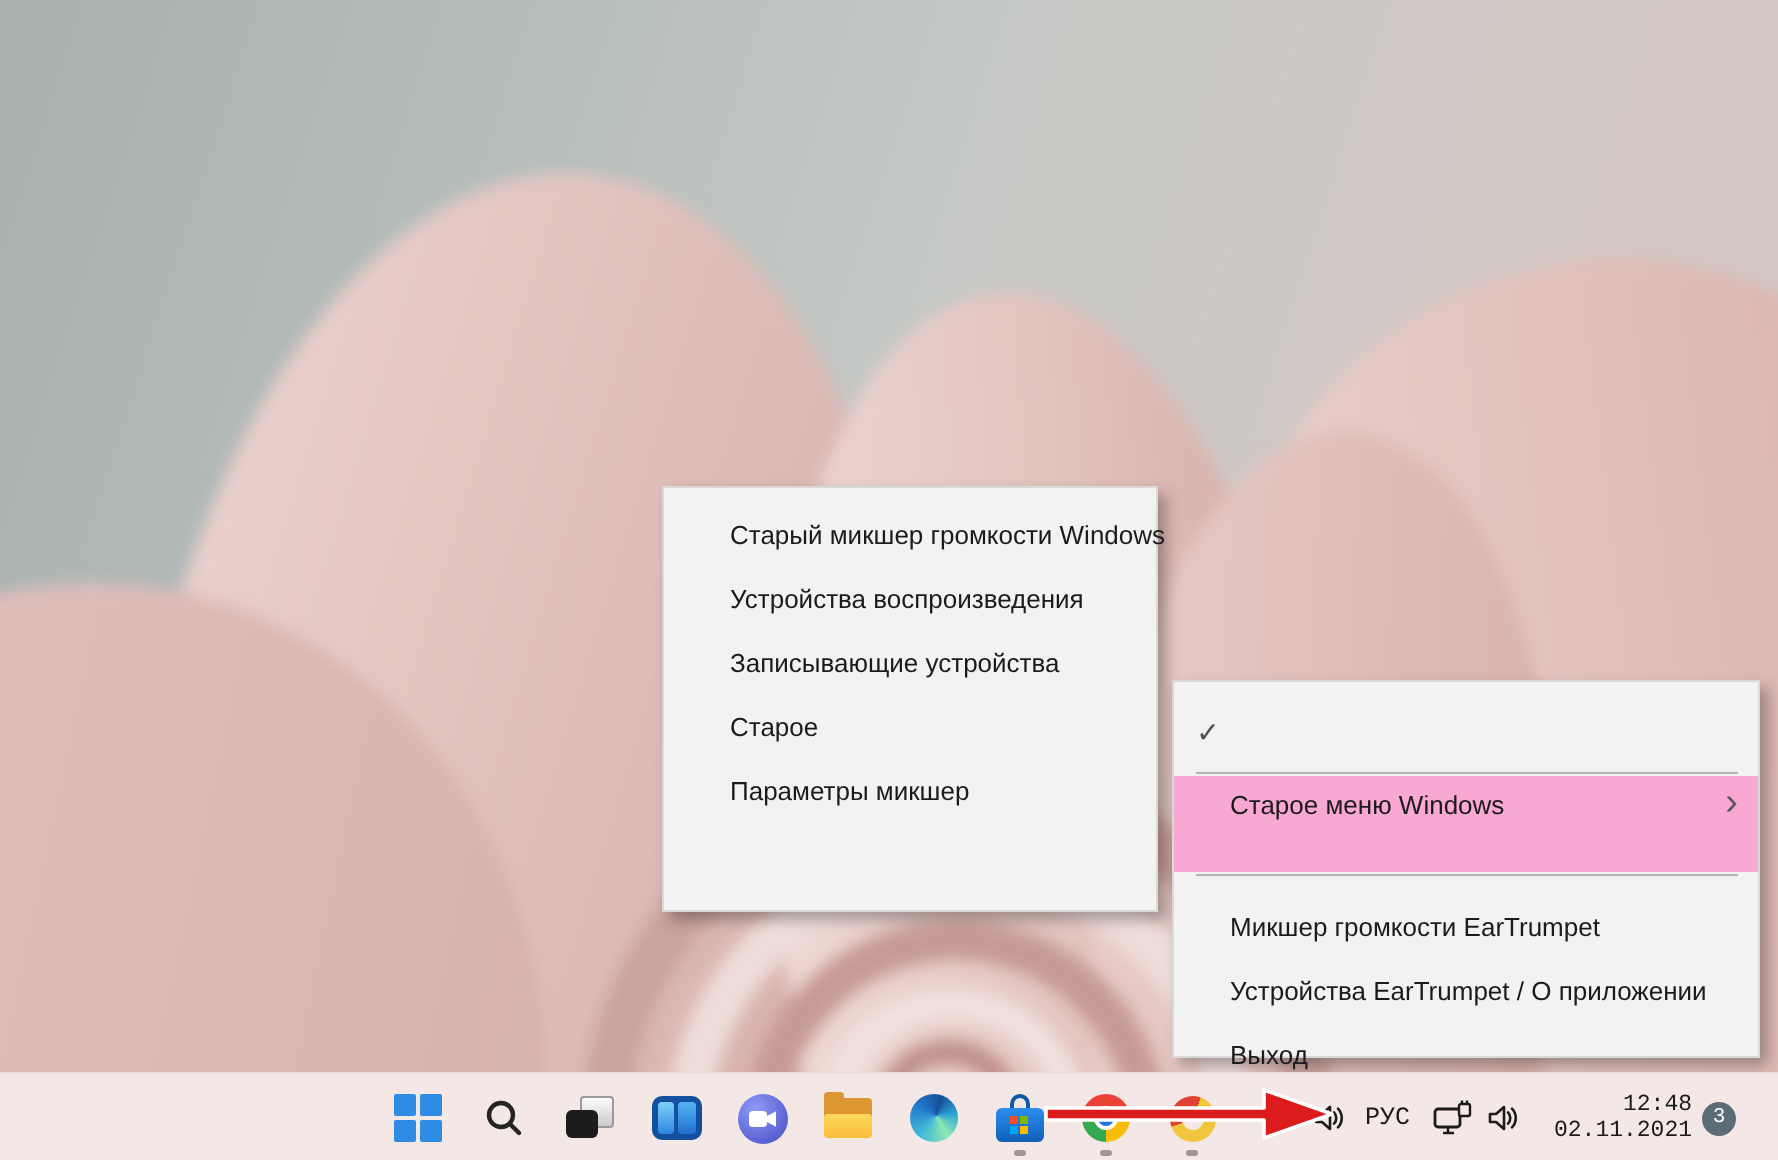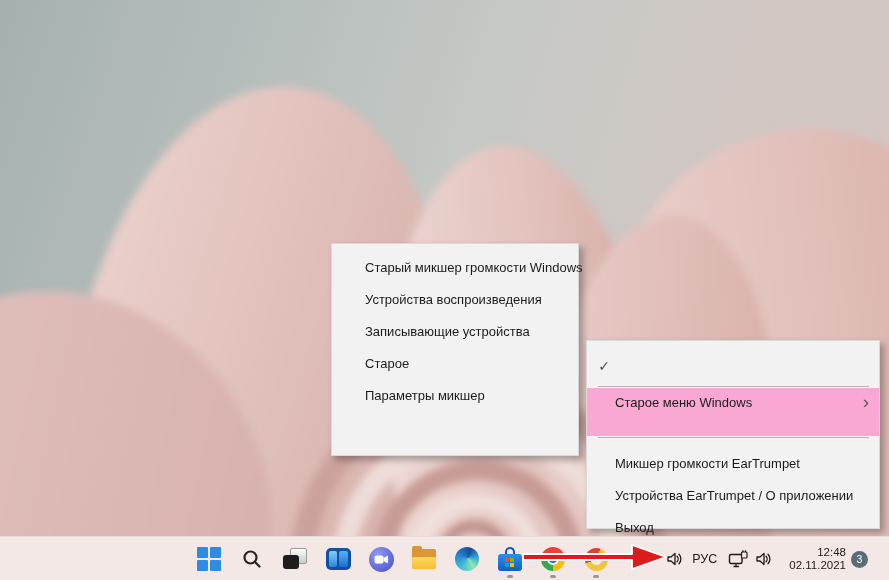--- a/index.html
+++ b/index.html
@@ -95,21 +95,21 @@
   .chrome{position:relative;width:24px;height:24px;border-radius:50%;
         background:conic-gradient(from -60deg,#ea4335 0 120deg,#fbbc05 120deg 240deg,#34a853 240deg 360deg);}
   .chrome::after{content:"";position:absolute;left:6px;top:6px;width:12px;height:12px;border-radius:50%;
         background:#1a73e8;border:2.5px solid #fff;box-sizing:border-box;}
 
   .orangeapp{position:relative;width:23px;height:23px;border-radius:50%;
         background:conic-gradient(from -100deg,#e04232 0 120deg,#f2c63c 120deg 350deg,#e04232 350deg);}
   .orangeapp::after{content:"";position:absolute;inset:6px;border-radius:50%;background:#f4e8e6;}
 
   
-  .tray{position:absolute;right:0;top:0;height:44px;display:flex;align-items:center;}
+  .tray{position:absolute;right:0;top:0;height:44px;display:flex;align-items:center;font-family:Liberation Mono, monospace;}
   .tray-item{display:flex;align-items:center;justify-content:center;height:40px;}
   .lang{font-size:12.5px;margin:0 11px 0 8px;}
   .net-group{display:flex;align-items:center;gap:5px;margin-right:16px;}
   .clock{display:flex;flex-direction:column;align-items:flex-end;font-size:11.5px;line-height:13.5px;margin-right:5px;}
   .badge{width:17px;height:17px;border-radius:50%;background:#5c6c77;color:#fff;font-size:10.5px;
          display:flex;align-items:center;justify-content:center;margin-right:21px;}
 
   .arrow-svg{position:absolute;left:520px;top:542px;z-index:5;}
 </style>
 </head>

